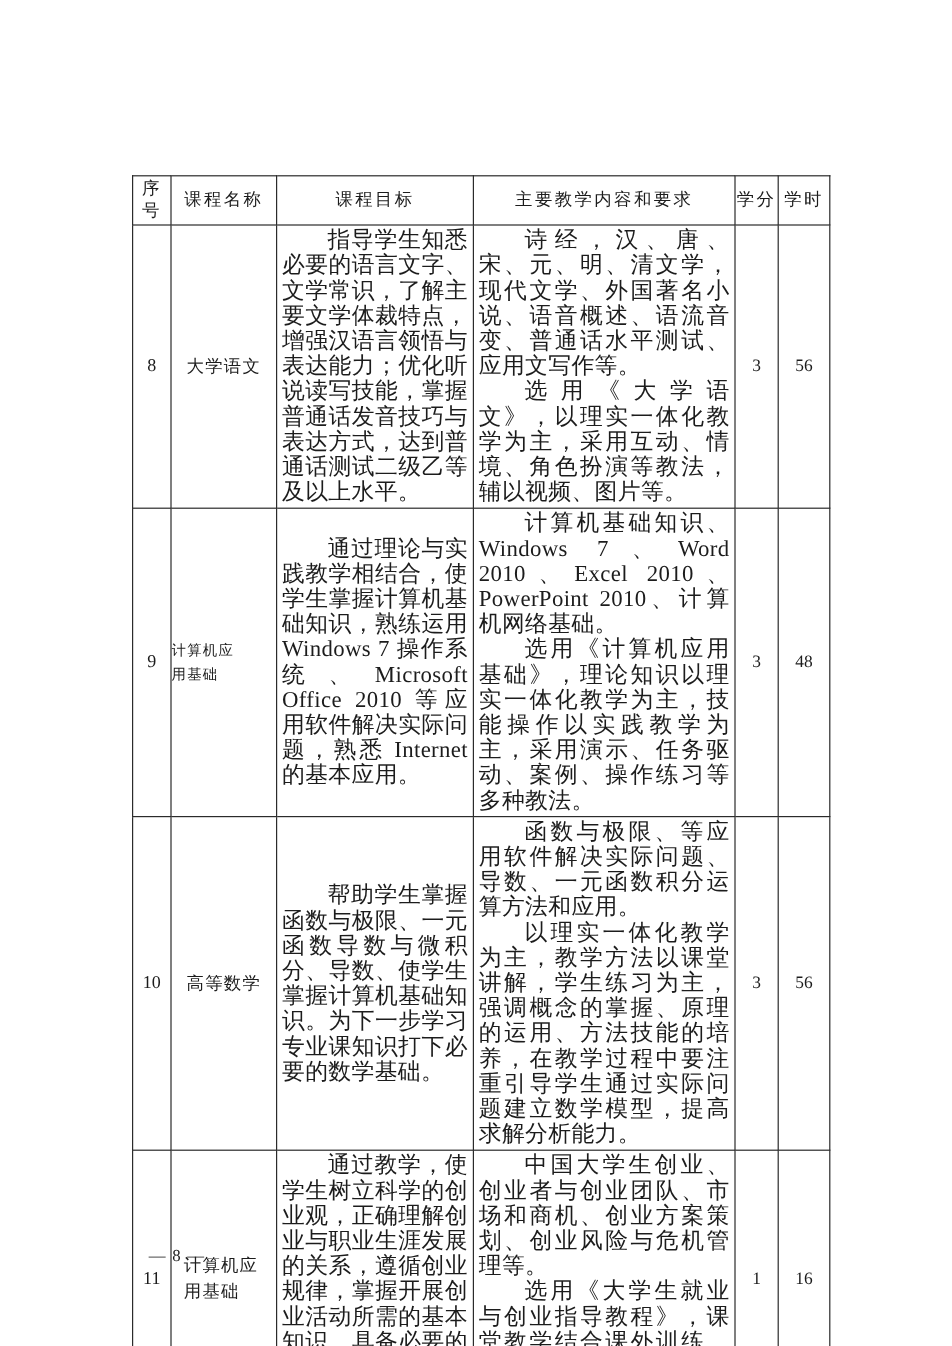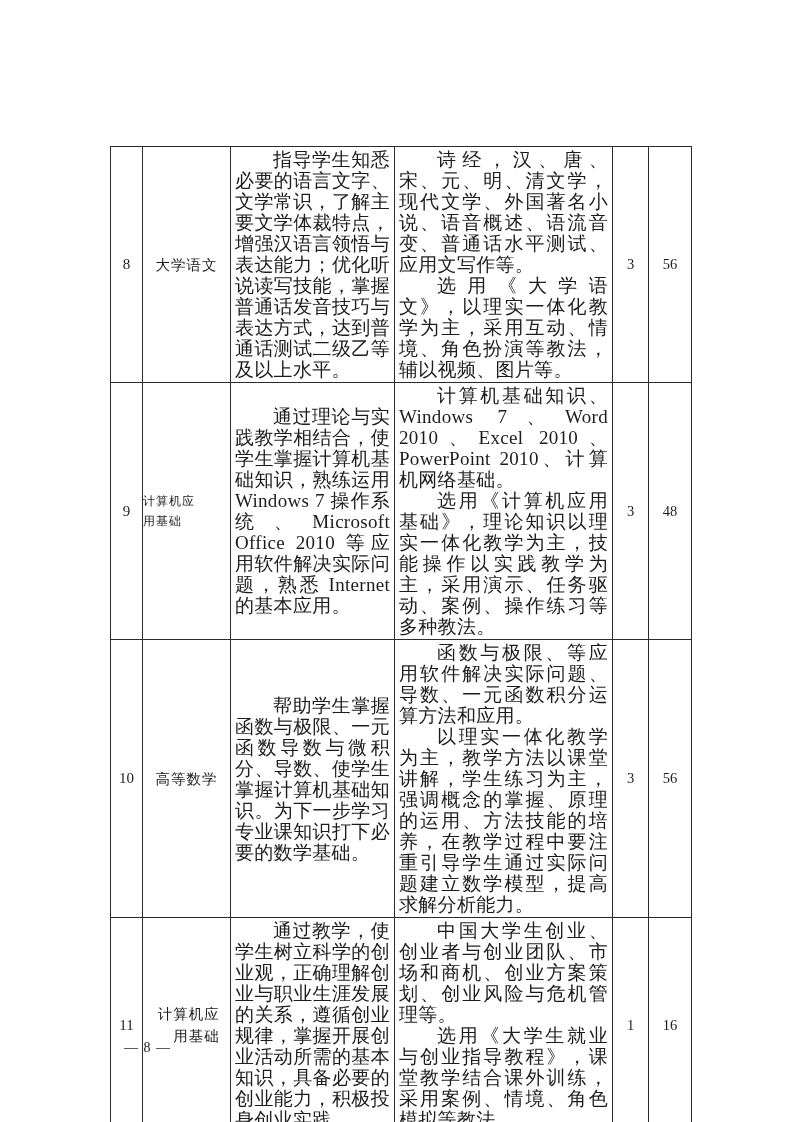--- a/index.html
+++ b/index.html
@@ -37,21 +37,21 @@
   tr.r-9  { height: 193px; }
   tr.r-10 { height: 207px; }
   tr.r-11 { height: 170px; }
   .c-no   { text-align: center; font-size: 15px; }
   .c-name { text-align: center; font-size: 14.5px; }
   .c-name .name-inner {
     display: inline-block;
     max-width: 4.6em;
     letter-spacing: 1px;
     line-height: 22px;
-    text-align: right;
+    text-align: left;
   }
   .c-name.small { font-size: 12px; text-align: left; padding-left: 0; }
   .c-name.small .name-inner {
     max-width: 5.4em;
     text-align: left;
     letter-spacing: 1px;
     line-height: 20px;
   }
   .c-text { font-size: 19px; padding: 3px 6px; }
   .c-text p {
@@ -77,20 +77,28 @@
 <table class="course-table">
   <colgroup>
     <col style="width:32px">
     <col style="width:88px">
     <col style="width:164px">
     <col style="width:218px">
     <col style="width:36px">
     <col style="width:43px">
   </colgroup>
   <tbody>
+    <tr class="r-header">
+      <th>序号</th>
+      <th>课程名称</th>
+      <th>课程目标</th>
+      <th>主要教学内容和要求</th>
+      <th>学分</th>
+      <th>学时</th>
+    </tr>
 
     <tr class="r-8">
       <td class="c-no">8</td>
       <td class="c-name"><span class="name-inner">大学语文</span></td>
       <td class="c-text">
         <p>指导学生知悉必要的语言文字、文学常识，了解主要文学体裁特点，增强汉语言领悟与表达能力；优化听说读写技能，掌握普通话发音技巧与表达方式，达到普通话测试二级乙等及以上水平。</p>
       </td>
       <td class="c-text">
         <p>诗经，汉、唐、宋、元、明、清文学，现代文学、外国著名小说、语音概述、语流音变、普通话水平测试、应用文写作等。</p>
         <p>选用《大学语文》，以理实一体化教学为主，采用互动、情境、角色扮演等教法，辅以视频、图片等。</p>

